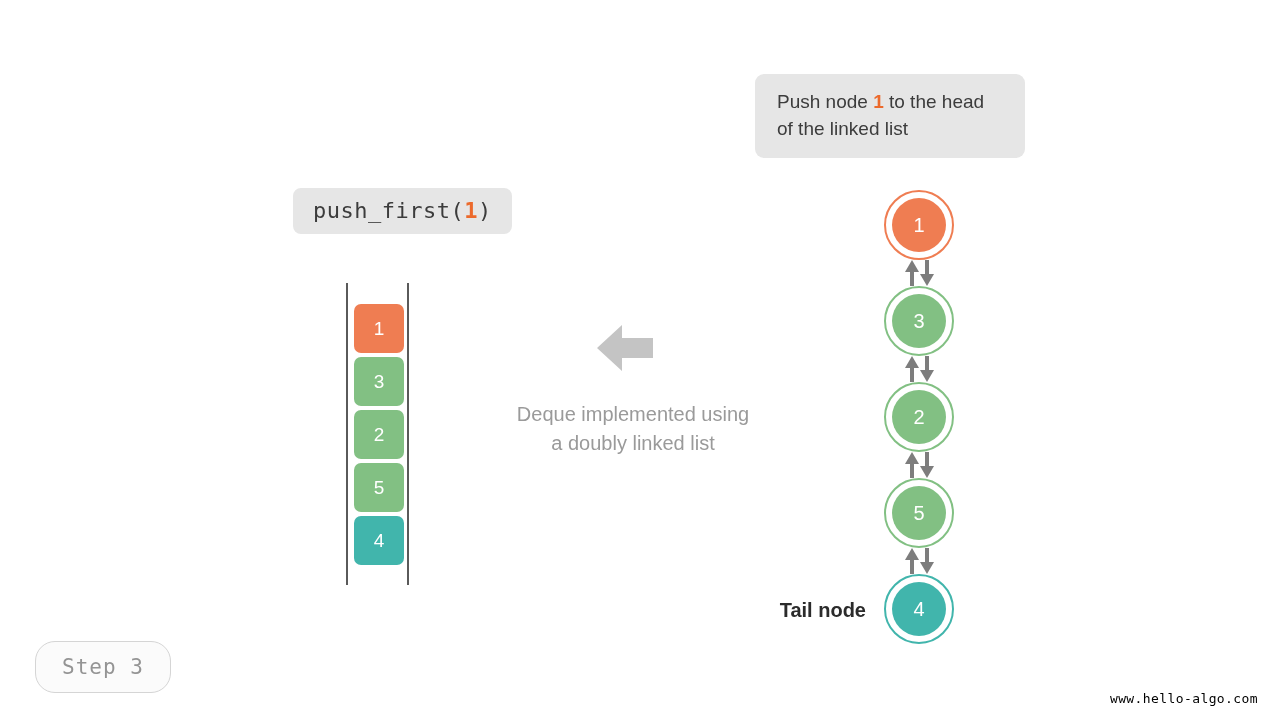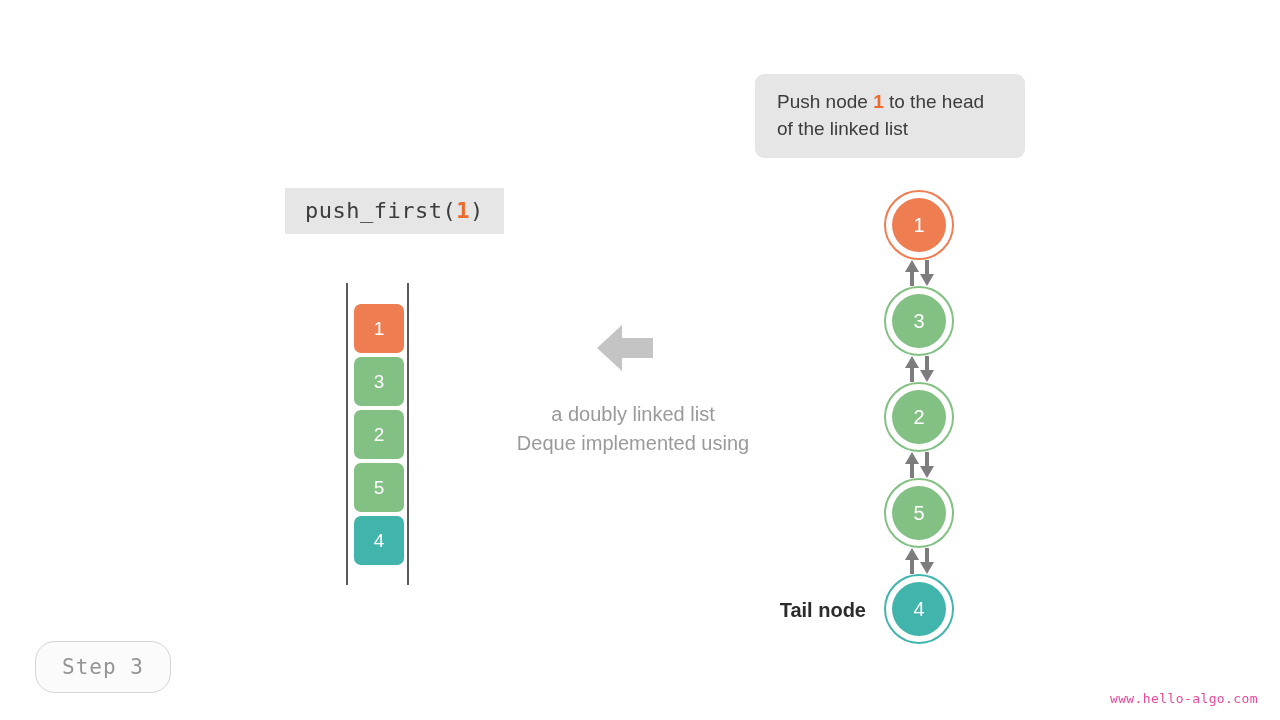--- a/index.html
+++ b/index.html
@@ -34,25 +34,25 @@
     line-height: 27px;
   }
   .callout .hl {
     color: #ec6a2c;
     font-weight: bold;
   }
 
   
   .code-chip {
     position: absolute;
-    left: 285px;
+    left: 293px;
     top: 188px;
     padding: 10px 20px 11px 20px;
     background: #e6e6e6;
-    border-radius: 0;
+    border-radius: 8px;
     font-family: "DejaVu Sans Mono", monospace;
     font-size: 22px;
     color: #3c3c3c;
     letter-spacing: 0.5px;
     white-space: nowrap;
   }
   .code-chip .hl {
     color: #ec6a2c;
     font-weight: bold;
   }
@@ -172,21 +172,21 @@
     white-space: nowrap;
   }
 
   
   .watermark {
     position: absolute;
     right: 22px;
     bottom: 14px;
     font-family: "DejaVu Sans Mono", monospace;
     font-size: 13px;
-    color: #ec4899;
+    color: #000000;
     letter-spacing: 0.4px;
   }
 </style>
 </head>
 <body>
 
 <div id="canvas">
 
   <div class="callout">
     <span>Push node </span><span class="hl">1</span><span> to the head of the linked list</span>
@@ -218,22 +218,22 @@
       </div>
   </div>
 
   <div class="big-arrow">
     <svg width="58" height="52" viewBox="0 0 58 52">
       <path d="M1 26 L26 3 L26 16 L57 16 L57 36 L26 36 L26 49 Z" fill="#c4c4c4"></path>
     </svg>
   </div>
 
   <div class="caption">
+    <div>Deque implemented using</div>
     <div>a doubly linked list</div>
-    <div>Deque implemented using</div>
   </div>
 
   <div class="ll" id="ll-root">
       <div class="node" style="top: 0px; border-color: rgb(239, 125, 82);">
         <div class="inner" style="background: rgb(239, 125, 82);">1</div>
       </div>
       <div class="link" style="top: 70px;"><svg width="38" height="26" viewBox="0 0 38 26">
           <g stroke="#7d7d7d" stroke-width="4" fill="#7d7d7d">
             <line x1="11" y1="26" x2="11" y2="9"></line>
             <polygon points="11,0 4,12 18,12" stroke="none"></polygon>

